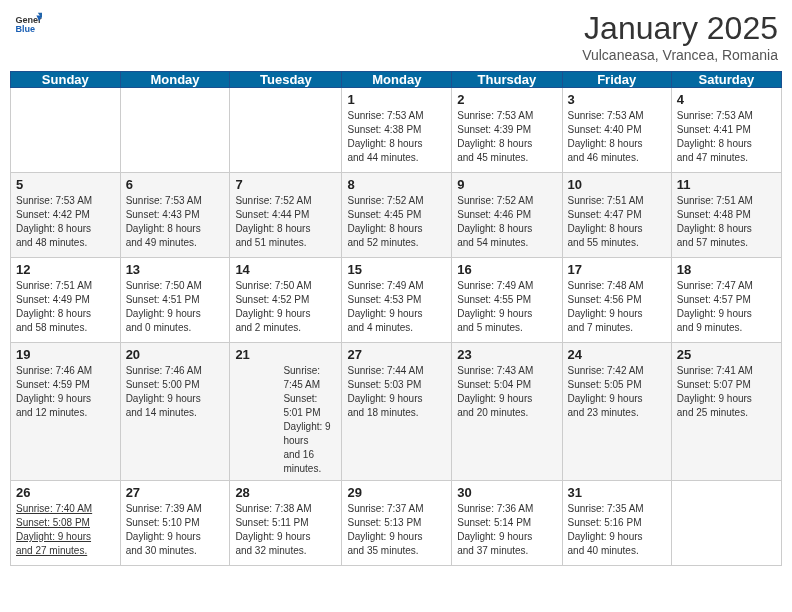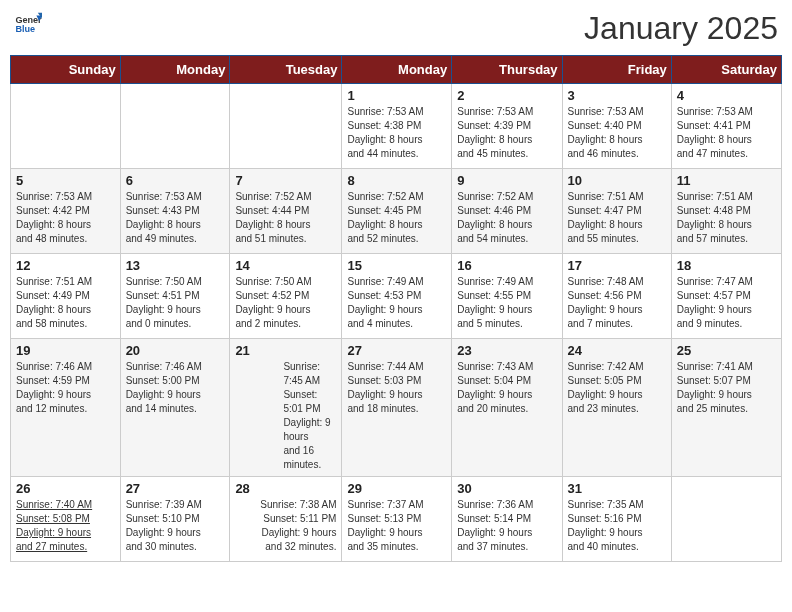--- a/index.html
+++ b/index.html
@@ -37,26 +37,26 @@
     .calendar-subtitle {
       font-size: 14px;
       color: #555;
     }
     .calendar {
       width: 100%;
       border-collapse: collapse;
       border: 1px solid #ccc;
     }
     .calendar th {
-      background: #7f1d1d;
+      background: #0369a1;
       color: #fff;
       font-size: 13px;
       font-weight: bold;
-      padding: 6px 4px;
-      text-align: right;
+      padding: 0 4px;
+      text-align: center;
       border: 1px solid #1a5090;
     }
     .calendar td {
       vertical-align: top;
       border: 1px solid #ccc;
       padding: 4px 5px;
       width: 113px;
       min-height: 80px;
       background: #fff;
       font-size: 10.5px;
@@ -91,20 +91,21 @@
   <div class="logo">
     <svg class="logo-icon" viewBox="0 0 40 40">
       <text x="2" y="18" font-size="13" font-weight="bold" fill="#333">General</text>
       <text x="2" y="32" font-size="13" font-weight="bold" fill="#1a5fb4">Blue</text>
       <polygon points="32,8 40,8 36,16" fill="#1a5fb4"></polygon>
       <polygon points="34,4 40,4 40,12" fill="#2266aa"></polygon>
     </svg>
   </div>
   <div class="title-section">
     <div class="calendar-title">January 2025</div>
+    <div class="calendar-subtitle">Vulcaneasa, Vrancea, Romania</div>
   </div>
 </div>
 
 <table class="calendar">
   <thead>
     <tr>
       <th>Sunday</th>
       <th>Monday</th>
       <th>Tuesday</th>
       <th>Monday</th>
@@ -310,21 +311,21 @@
         </td>
         <td>
           <span class="day-number">27</span>
           <div class="day-info" style="white-space: pre-line;">Sunrise: 7:39 AM
 Sunset: 5:10 PM
 Daylight: 9 hours
 and 30 minutes.</div>
         </td>
         <td>
           <span class="day-number">28</span>
-          <div class="day-info" style="white-space: pre-line; text-align: right;">Sunrise: 7:38 AM
+          <div class="day-info" style="white-space: pre-line;">Sunrise: 7:38 AM
 Sunset: 5:11 PM
 Daylight: 9 hours
 and 32 minutes.</div>
         </td>
         <td>
           <span class="day-number">29</span>
           <div class="day-info" style="white-space: pre-line;">Sunrise: 7:37 AM
 Sunset: 5:13 PM
 Daylight: 9 hours
 and 35 minutes.</div>

